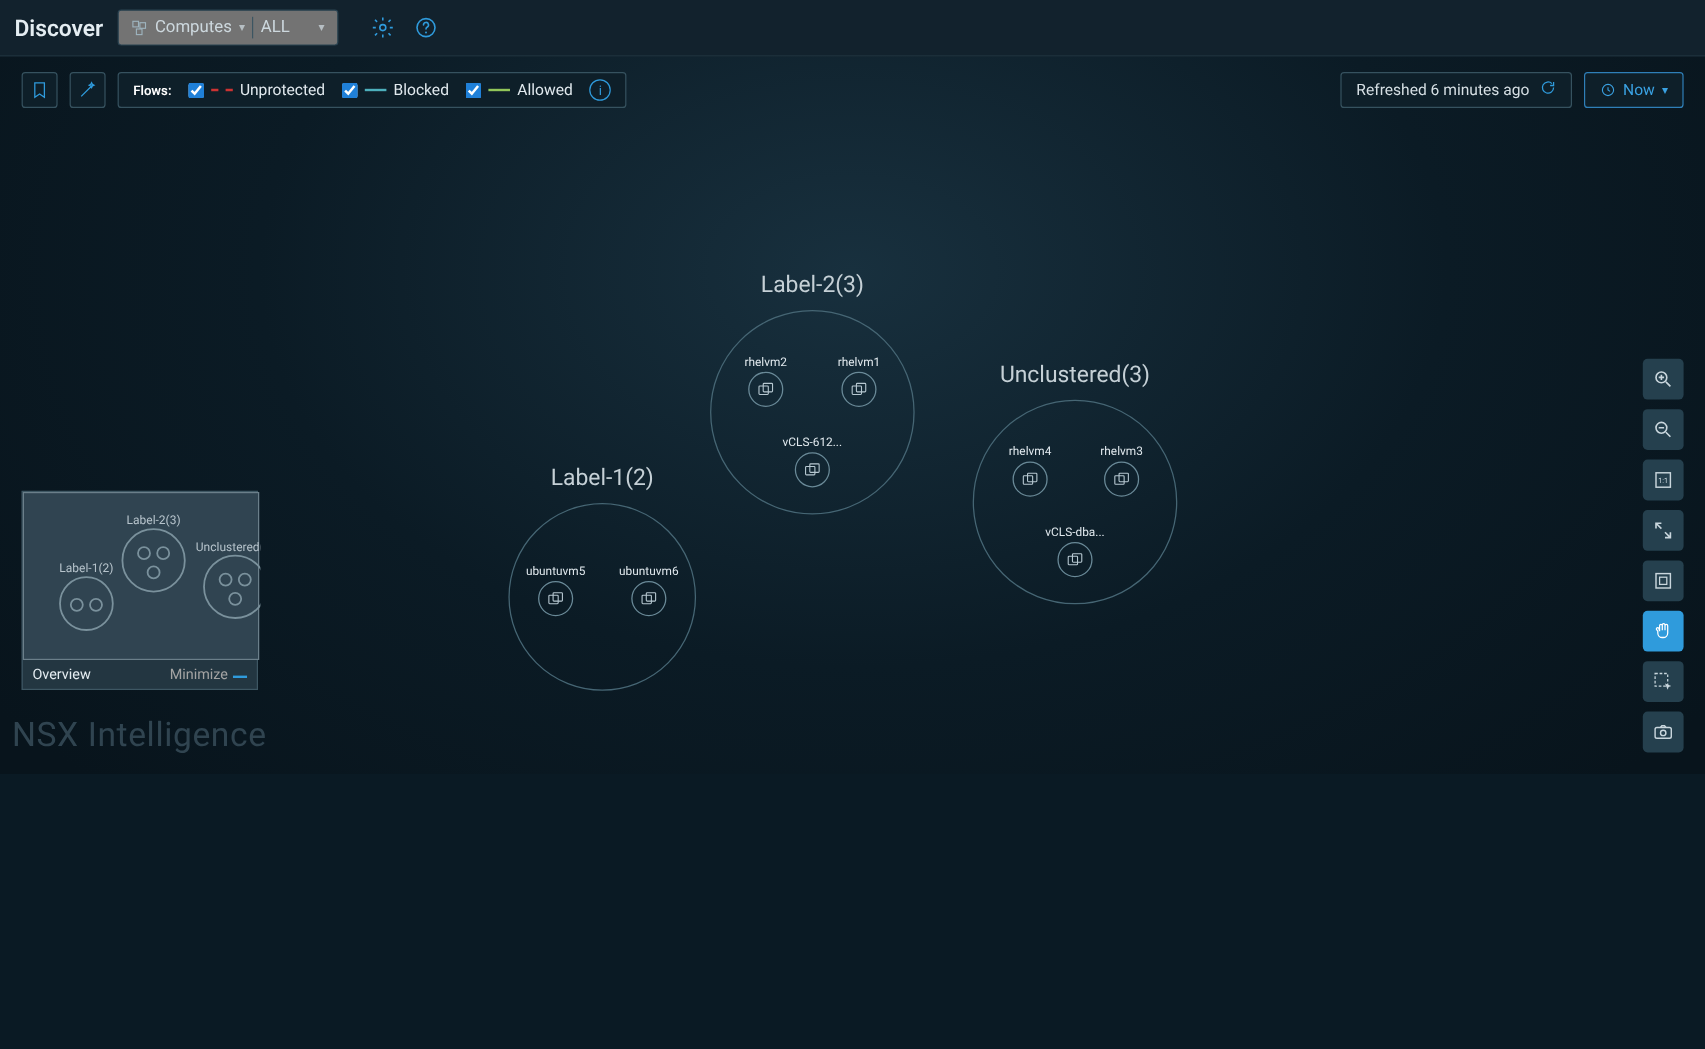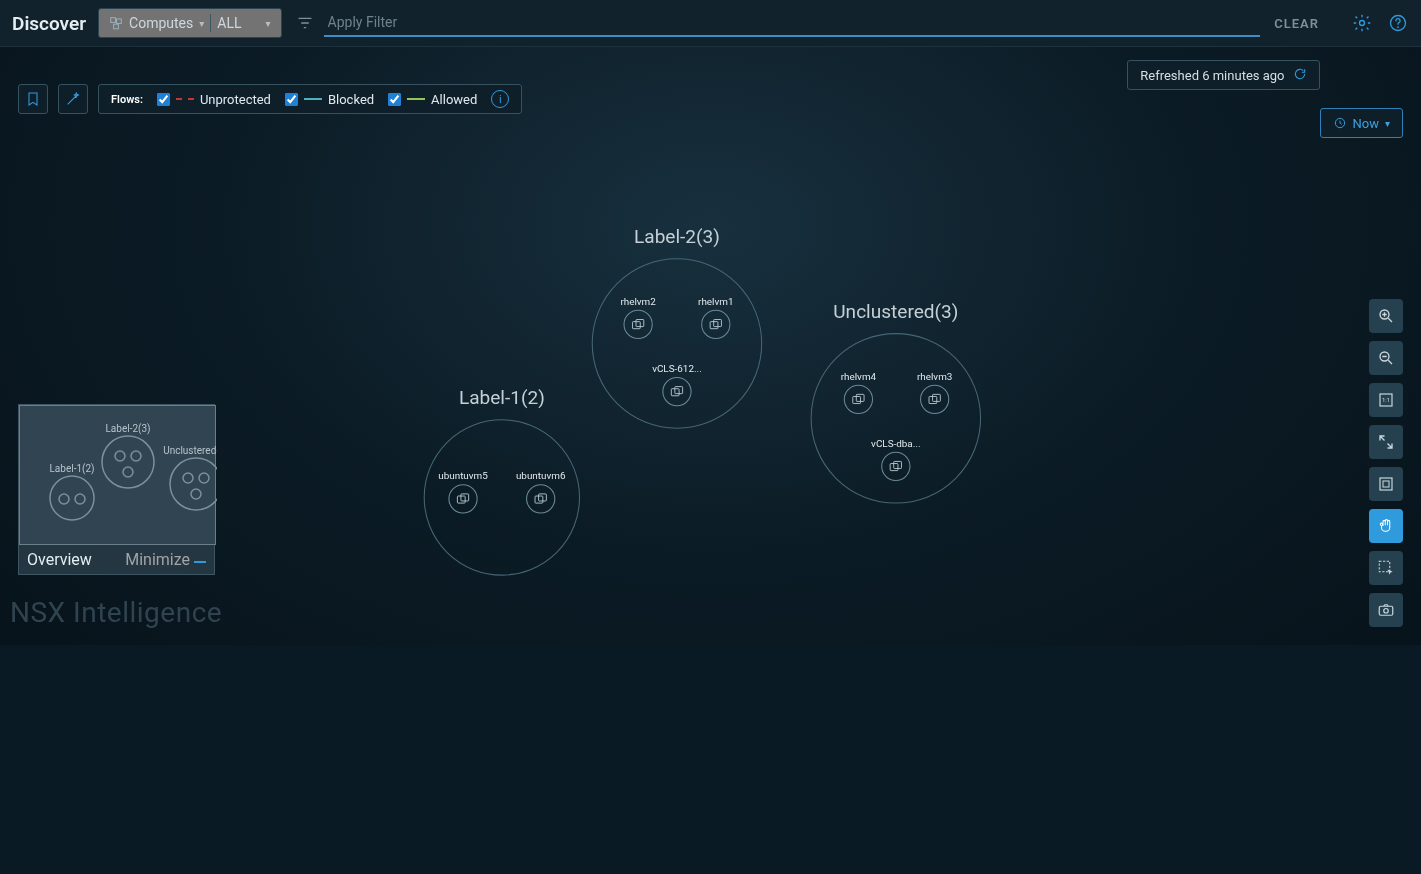--- a/index.html
+++ b/index.html
@@ -25,39 +25,39 @@
 .ctrlbar { position:absolute; top:60px; left:18px; right:18px; display:flex; align-items:center; gap:10px; }
 .sqbtn { width:30px; height:30px; border:1px solid #36525f; border-radius:3px; display:flex; align-items:center; justify-content:center; color:#2f9bdc; cursor:pointer; background:#0e1f29; }
 .flows-box { display:flex; align-items:center; gap:14px; border:1px solid #36525f; border-radius:3px; height:30px; padding:0 12px; background:#0e1f29; }
 .flows-label { font-size:11px; font-weight:600; color:#fff; }
 .flow-item { display:flex; align-items:center; gap:6px; font-size:13px; color:#e1e9ee; cursor:pointer;justify-content:space-between; }
 .flow-item input { accent-color:#1f80d8; cursor:pointer; }
 .swatch { width:18px; height:0; border-top:2px dashed #c33; }
 .swatch.blocked { border-top:2px solid #4db0bc; }
 .swatch.allowed { border-top:2px solid #92c65a; }
 .info-circ { width:18px; height:18px; border:1px solid #2f9bdc; border-radius:50%; display:flex; align-items:center; justify-content:center; font-size:11px; color:#2f9bdc; cursor:pointer; }
-.ctrl-right { margin-left:auto; display:flex; }
+.ctrl-right { margin-left:auto; display:flex; gap:10px; }
 .refresh-box { display:flex; align-items:center; gap:8px; border:1px solid #36525f; border-radius:3px; height:30px; padding:0 12px; background:#0e1f29; font-size:13px; color:#d6dfe4; cursor:pointer; }
 .refresh-box .reload { color:#2f9bdc; }
-.now-box { display:flex; align-items:center; gap:6px; border:1px solid #2f7fb8; border-radius:3px; height:30px; padding:0 12px; background:#0e1f29; font-size:13px; color:#3aa1e2; cursor:pointer;margin-top:48px; }
+.now-box { display:flex; align-items:center; gap:6px; border:1px solid #2f7fb8; border-radius:3px; height:30px; padding:0 12px; background:#0e1f29; font-size:13px; color:#3aa1e2; cursor:pointer; }
 
 
 .canvas { position:absolute; top:95px; left:0; right:0; bottom:0; }
 .canvas svg { width:100%; height:100%; overflow:visible; }
 
 
 .zoom-col { position:absolute; right:18px; bottom:18px; display:flex; flex-direction:column; gap:8px; }
 .zbtn { width:34px; height:34px; border-radius:4px; background:#25404e; display:flex; align-items:center; justify-content:center; color:#c9d6dd; cursor:pointer; }
 .zbtn.active { background:#2f9bdc; color:#fff; }
 .zbtn svg { width:18px; height:18px; }
 
 
 .overview { position:absolute; left:18px; bottom:70px; width:197px; background:#233641; border:1px solid #3e5763; }
 .overview-body { width:197px; height:140px; position:relative; background:#304451; border:1px solid #6b7f8a; }
-.overview-footer { display:flex; align-items:flex-start; justify-content:space-between; padding:5px 8px; font-size:16px; color:#e4ecf1; cursor:pointer; }
+.overview-footer { display:flex; align-items:flex-start; justify-content:space-between; padding:5px 8px; font-size:12px; color:#e4ecf1; cursor:pointer; }
 .overview-footer .min { color:#a3a3a3; display:flex; align-items:center; gap:4px; }
 
 
 .wm { position:absolute; left:10px; bottom:16px; font-size:28px; font-weight:400; color:#304450; letter-spacing:.5px; user-select:none; }
 
 
 .grp-title { fill:#c5d0d6; font-size:27px; text-anchor:middle; }
 .node-label { fill:#e1e9ee; font-size:14px; text-anchor:middle; }
 .mini-label { fill:#b6c3cb; font-size:10px; text-anchor:middle; }
 .node-circle-outer { fill:none; stroke:#466674; stroke-width:1.5; }
@@ -79,31 +79,20 @@
           <rect x="13" y="5" width="8" height="8" fill="none" stroke="#9eb4bf" stroke-width="1.6"></rect>
           <rect x="8" y="14" width="8" height="8" fill="none" stroke="#9eb4bf" stroke-width="1.6"></rect>
         </svg>
       <span>Computes</span>
       <span class="caret">▾</span>
       <span class="scope-sep"></span>
       <span>ALL</span>
       <span class="caret" style="margin-left:18px">▾</span>
     </div>
 
-    <div class="filter-stack">
-      <div class="filter-icon-btn">
-        <svg width="16" height="16" viewBox="0 0 24 24">
-            <path d="M3 5h18M7 12h10M11 19h2" stroke="#7a909c" stroke-width="2" stroke-linecap="round"></path>
-          </svg>
-      </div>
-      <div class="filter-input-wrap">
-        <input class="filter-input" placeholder="Apply Filter" style="">
-      </div>
-      <div class="clear-btn">CLEAR</div>
-    </div>
 
     <div class="top-right-icons">
       <div class="top-icon">
         <svg viewBox="0 0 24 24" width="20" height="20">
             <circle cx="12" cy="12" r="3" fill="none" stroke="#2f9bdc" stroke-width="1.6"></circle>
             <path d="M12 2v3M12 19v3M4.2 4.2l2.1 2.1M17.7 17.7l2.1 2.1M2 12h3M19 12h3M4.2 19.8l2.1-2.1M17.7 6.3l2.1-2.1" stroke="#2f9bdc" stroke-width="1.6"></path>
           </svg>
       </div>
       <div class="top-icon">
         <svg viewBox="0 0 24 24" width="20" height="20">

